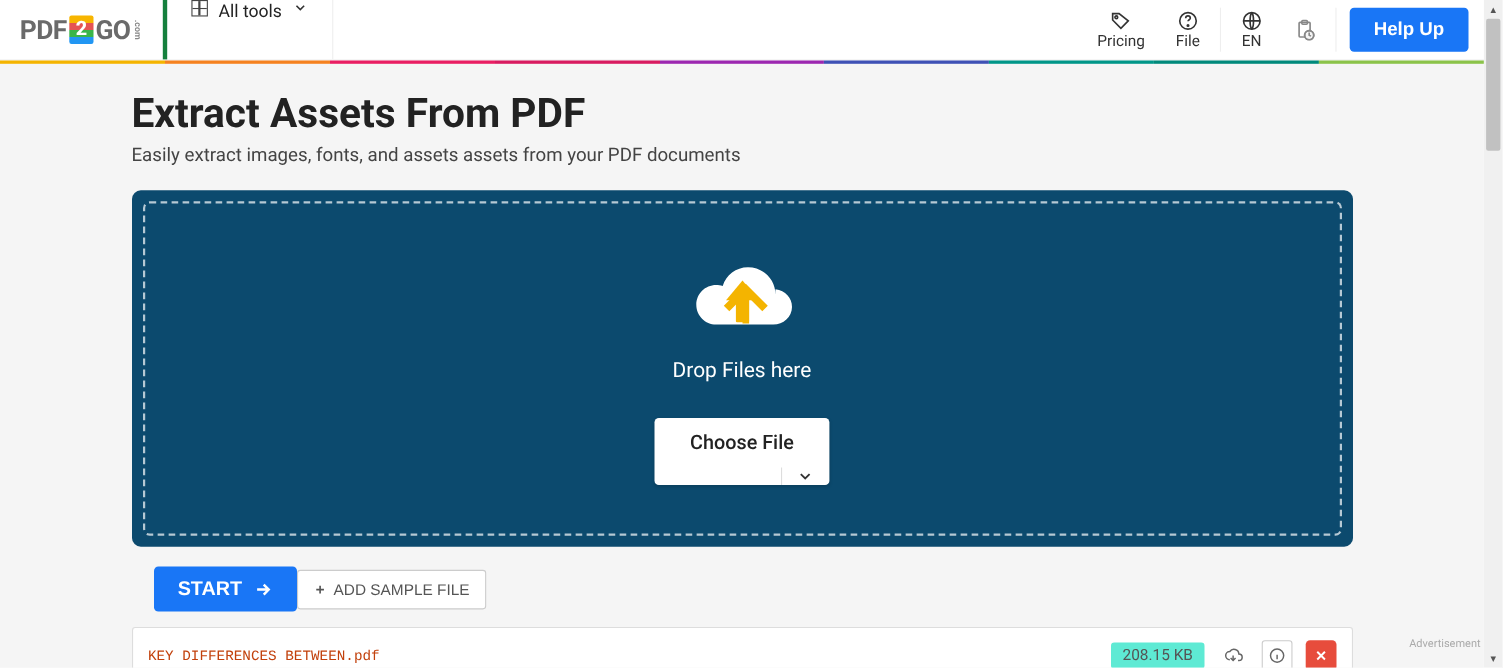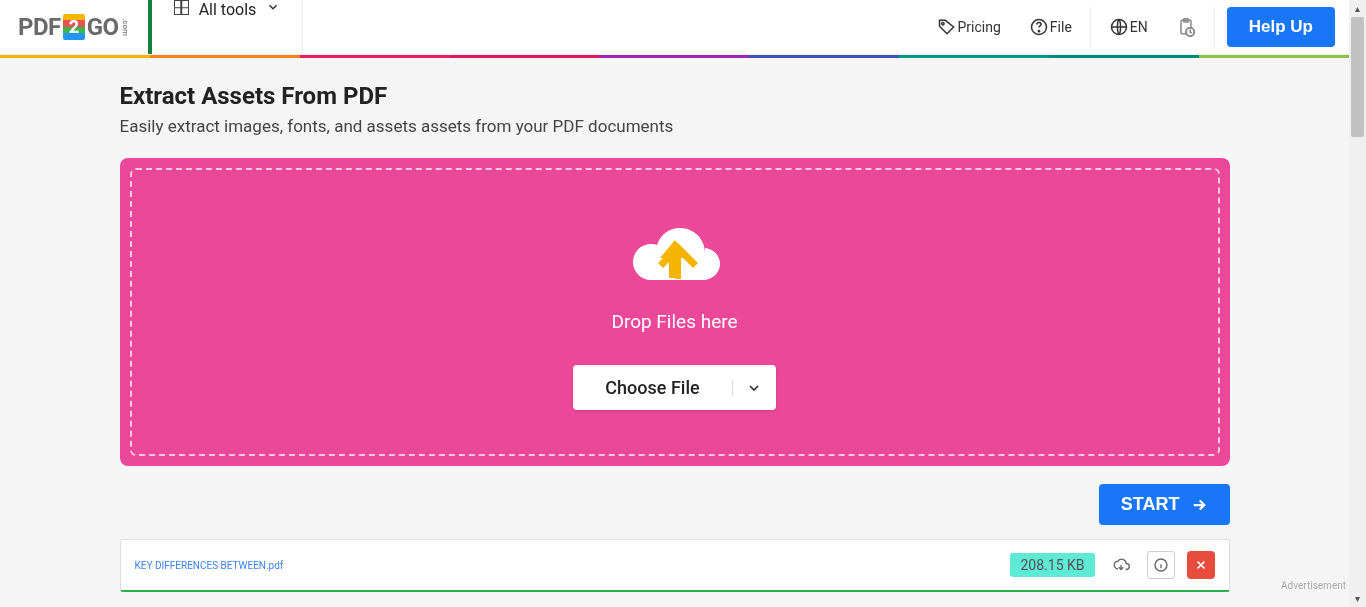--- a/index.html
+++ b/index.html
@@ -20,50 +20,50 @@
 .logo-go { color: #6a6a6a; }
 .logo-com { font-size: 8px; color:#888; writing-mode: vertical-rl; margin-left:2px; letter-spacing:0; }
 
 .all-tools { display:flex; align-items:flex-start; gap:10px; padding:0 22px; height:100%; border-right:1px solid #eee; cursor:pointer; font-size:16px; color:#222; }
 .grid-icon { width:15px; height:15px; border:1.5px solid #444; position:relative; }
 .grid-icon::before, .grid-icon::after { content:""; position:absolute; background:#444; }
 .grid-icon::before { left:50%; top:0; bottom:0; width:1.5px; transform:translateX(-50%); }
 .grid-icon::after { top:50%; left:0; right:0; height:1.5px; transform:translateY(-50%); }
 
 .header-spacer { flex:1; }
-.header-item { display:flex; flex-direction:row; align-items:center; justify-content:center; padding:0 14px; height:100%; font-size:14px; color:#333; cursor:pointer; gap:1px; }
+.header-item { display:flex; flex-direction:column; align-items:center; justify-content:center; padding:0 14px; height:100%; font-size:14px; color:#333; cursor:pointer; gap:1px; }
 .header-item svg { width:20px; height:20px; }
 .header-sep { width:1px; height:40px; background:#eee; margin:0 4px; }
 .login-btn { display:flex; align-items:center; gap:6px; padding:0 16px; font-size:15px; color:#333; cursor:pointer; height:100%; }
 .signup-btn { background:#1976f6; color:#fff; font-size:17px; font-weight:600; padding:10px 22px; border-radius:4px; margin:0 14px 0 8px; cursor:pointer; border:none; }
 
 
 .rainbow { height:3px; width:1349px; display:flex; }
 .rainbow div { flex:1; }
 
 
 .content { width: 1349px; padding: 24px 0 0 0; background:#f5f5f5; min-height: 549px; }
 .container { max-width: 1110px; margin: 0 auto; }
-.page-title { font-size: 24px; font-weight: 700; color:#222; margin-bottom: 6px; }
+.page-title { font-size: 37px; font-weight: 700; color:#222; margin-bottom: 6px; }
 .page-subtitle { font-size: 17px; color:#444; margin-bottom: 22px; }
 
-.dropzone { background:#ec4899; border-radius:8px; padding:10px; }
+.dropzone { background:#0c4a6e; border-radius:8px; padding:10px; }
 .dropzone-inner { border:2px dashed rgba(255,255,255,0.7); border-radius:6px; display:flex; flex-direction:column; align-items:center; justify-content:center; padding:48px 0 44px; }
 .cloud-icon svg { width:110px; height:80px; }
 .drop-text { color:#fff; font-size:19px; margin-top:8px; margin-bottom:32px; }
-.choose-file { display:flex; align-items:center; background:#fff; border-radius:4px; overflow:hidden; box-shadow:0 1px 3px rgba(0,0,0,0.15); }
+.choose-file { display:flex; align-items:flex-end; background:#fff; border-radius:4px; overflow:hidden; box-shadow:0 1px 3px rgba(0,0,0,0.15);flex-direction:column; }
 .choose-file-label { padding:12px 32px; font-size:18px; font-weight:500; color:#222; cursor:pointer; }
 .choose-file-caret { width:44px; display:flex; align-items:center; justify-content:center; border-left:1px solid #ddd; cursor:pointer; }
 
-.action-row { display:flex; justify-content:flex-end; align-items:center; margin-top:18px; }
+.action-row { display:flex; justify-content:flex-start; align-items:center; margin-top:18px;margin-left:20px; }
 .start-btn { background:#1976f6; color:#fff; font-size:18px; font-weight:700; padding:10px 22px; border:none; border-radius:4px; display:flex; align-items:center; gap:10px; cursor:pointer; }
 .sample-btn { background:#fff; border:1px solid #ccc; color:#555; font-size:14px; padding:9px 14px; border-radius:3px; display:flex; align-items:center; gap:6px; cursor:pointer; }
 
 .file-row { background:#fff; border:1px solid #ddd; border-bottom:2px solid #2bb14c; border-radius:3px; margin-top:14px; padding:11px 14px; display:flex; align-items:center; gap:12px; }
-.file-name { flex:1; font-size:10px; color:#3b82f6; }
+.file-name { flex:1; font-size:13px; color:#c2410c;font-family:Liberation Mono, monospace; }
 .file-size { background:#5eead4; color:#555; font-size:14px; padding:4px 10px; border-radius:3px; }
 .file-icon-btn { width:28px; height:28px; display:flex; align-items:center; justify-content:center; cursor:pointer; color:#666; border-radius:3px; }
 .file-icon-btn.boxed { border:1px solid #ccc; }
 .file-remove { background:#e74c3c; color:#fff; width:28px; height:28px; display:flex; align-items:center; justify-content:center; border-radius:4px; cursor:pointer; font-weight:bold; }
 
 .ad-label { position:absolute; right:20px; bottom:16px; font-size:10px; color:#aaa; }
 </style>
 </head>
 <body>
 
@@ -160,20 +160,26 @@
         </div>
       </div>
 
       <div class="action-row">
         <button class="start-btn">
           <span>START</span>
           <svg width="18" height="18" viewBox="0 0 24 24" fill="none" stroke="#fff" stroke-width="3">
               <path d="M5 12h14M13 6l6 6-6 6"></path>
             </svg>
         </button>
+        <button class="sample-btn">
+          <svg width="12" height="12" viewBox="0 0 24 24" fill="none" stroke="#555" stroke-width="3">
+              <path d="M12 5v14M5 12h14"></path>
+            </svg>
+          <span>ADD SAMPLE FILE</span>
+        </button>
       </div>
 
       <div class="file-row">
         <span class="file-name">KEY DIFFERENCES BETWEEN.pdf</span>
         <span class="file-size">208.15 KB</span>
         <span class="file-icon-btn">
           <svg width="18" height="18" viewBox="0 0 24 24" fill="none" stroke="#666" stroke-width="1.8">
               <path d="M8 17a5 5 0 010-10 6 6 0 0111 3 4 4 0 010 8h-1"></path>
               <path d="M12 12v6M9 15l3 3 3-3"></path>
             </svg>

